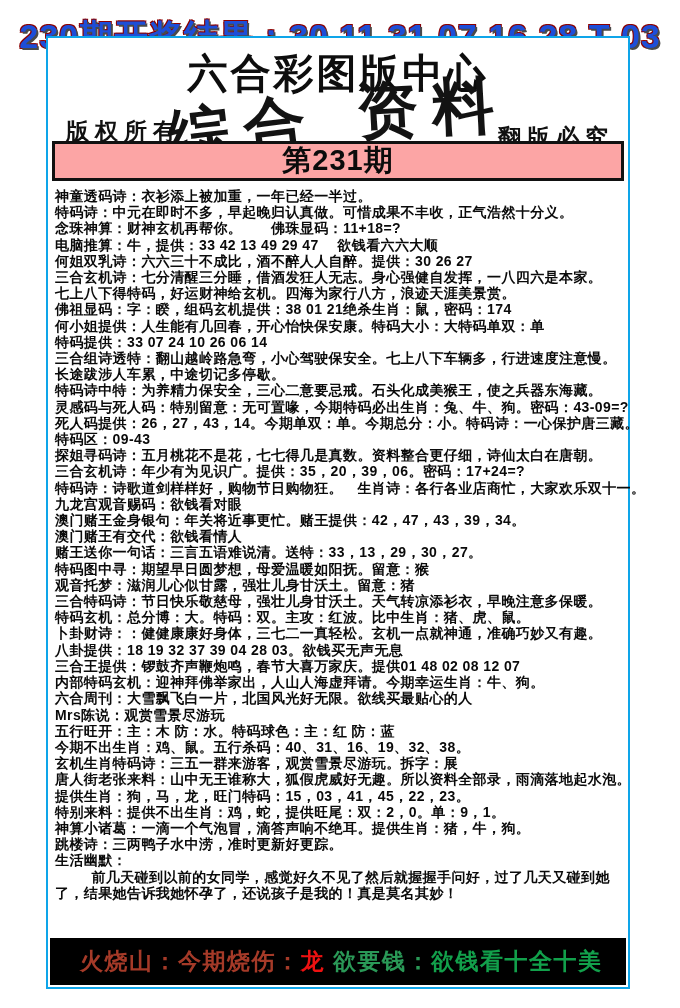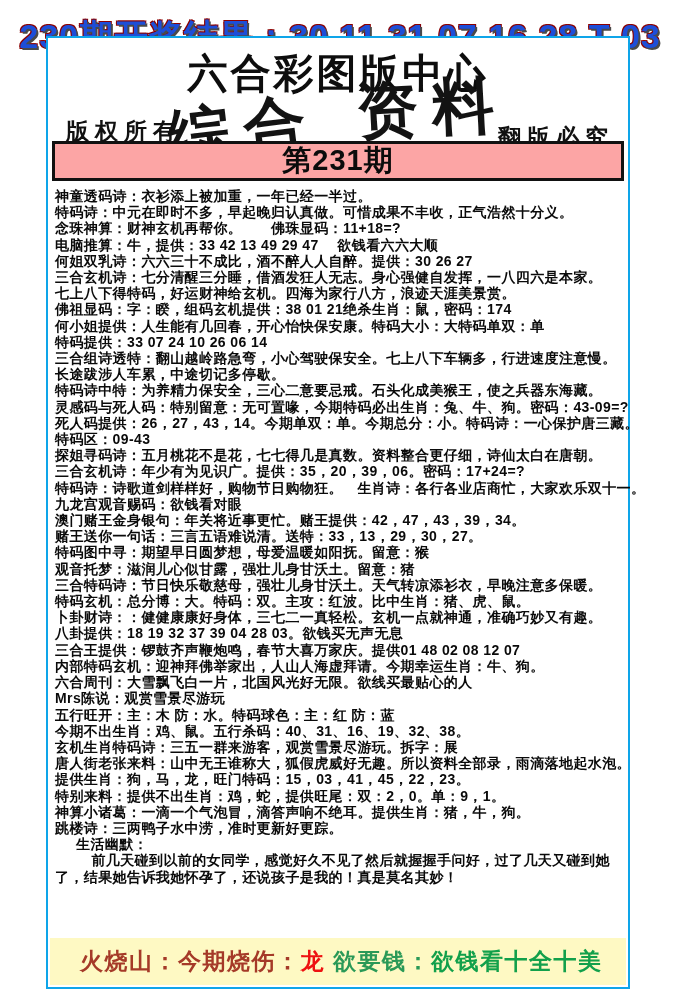--- a/index.html
+++ b/index.html
@@ -47,21 +47,21 @@
   }
   .issue-box span {
     font-size:29px; font-weight:900; letter-spacing:1px; color:#0b0b0b;
   }
   .info-lines {
     position:absolute; top:150px; left:7px; right:3px;
     font-size:14px; font-weight:bold; line-height:16.2px; color:#0a0a0a;
     letter-spacing:0.4px;
   }
   .line { white-space:nowrap; }
-  .humor-label { white-space:nowrap;margin-left:21px; }
+  .humor-label { white-space:nowrap; }
   .humor-text { text-indent:2.6em; white-space:normal; }
   .footer-bar {
     position:absolute; left:2px; right:2px; bottom:2px; height:47px;
     background:#f3f8ef; display:flex; align-items:center;
     padding-left:30px; box-sizing:border-box;
   }
   .footer-bar span {
     font-size:23px; font-weight:900; letter-spacing:1.5px; white-space:pre;
   }
 </style>
@@ -105,20 +105,21 @@
         <div class="line">长途跋涉人车累，中途切记多停歇。</div>
         <div class="line">特码诗中特：为养精力保安全，三心二意要忌戒。石头化成美猴王，使之兵器东海藏。</div>
         <div class="line">灵感码与死人码：特别留意：无可置喙，今期特码必出生肖：兔、牛、狗。密码：43-09=?</div>
         <div class="line">死人码提供：26，27，43，14。今期单双：单。今期总分：小。特码诗：一心保护唐三藏。</div>
         <div class="line">特码区：09-43</div>
         <div class="line">探姐寻码诗：五月桃花不是花，七七得几是真数。资料整合更仔细，诗仙太白在唐朝。</div>
         <div class="line">三合玄机诗：年少有为见识广。提供：35，20，39，06。密码：17+24=?</div>
         <div class="line">特码诗：诗歌道剑样样好，购物节日购物狂。　生肖诗：各行各业店商忙，大家欢乐双十一。</div>
         <div class="line">九龙宫观音赐码：欲钱看对眼</div>
         <div class="line">澳门赌王金身银句：年关将近事更忙。赌王提供：42，47，43，39，34。</div>
+        <div class="line">澳门赌王有交代：欲钱看情人</div>
         <div class="line">赌王送你一句话：三言五语难说清。送特：33，13，29，30，27。</div>
         <div class="line">特码图中寻：期望早日圆梦想，母爱温暖如阳抚。留意：猴</div>
         <div class="line">观音托梦：滋润儿心似甘露，强壮儿身甘沃土。留意：猪</div>
         <div class="line">三合特码诗：节日快乐敬慈母，强壮儿身甘沃土。天气转凉添衫衣，早晚注意多保暖。</div>
         <div class="line">特码玄机：总分博：大。特码：双。主攻：红波。比中生肖：猪、虎、鼠。</div>
         <div class="line">卜卦财诗：：健健康康好身体，三七二一真轻松。玄机一点就神通，准确巧妙又有趣。</div>
         <div class="line">八卦提供：18 19 32 37 39 04 28 03。欲钱买无声无息</div>
         <div class="line">三合王提供：锣鼓齐声鞭炮鸣，春节大喜万家庆。提供01 48 02 08 12 07</div>
         <div class="line">内部特码玄机：迎神拜佛举家出，人山人海虚拜请。今期幸运生肖：牛、狗。</div>
         <div class="line">六合周刊：大雪飘飞白一片，北国风光好无限。欲线买最贴心的人</div>
@@ -128,21 +129,21 @@
         <div class="line">玄机生肖特码诗：三五一群来游客，观赏雪景尽游玩。拆字：展</div>
         <div class="line">唐人街老张来料：山中无王谁称大，狐假虎威好无趣。所以资料全部录，雨滴落地起水泡。</div>
         <div class="line">提供生肖：狗，马，龙，旺门特码：15，03，41，45，22，23。</div>
         <div class="line">特别来料：提供不出生肖：鸡，蛇，提供旺尾：双：2，0。单：9，1。</div>
         <div class="line">神算小诸葛：一滴一个气泡冒，滴答声响不绝耳。提供生肖：猪，牛，狗。</div>
         <div class="line">跳楼诗：三两鸭子水中涝，准时更新好更踪。</div>
         <div class="line humor-label" id="humor-label-slot">生活幽默：</div>
       <div class="humor-text">前几天碰到以前的女同学，感觉好久不见了然后就握握手问好，过了几天又碰到她了，结果她告诉我她怀孕了，还说孩子是我的！真是莫名其妙！</div>
     </div>
 
-    <div class="footer-bar" style="background: #fef9c3;">
+    <div class="footer-bar" style="background: #000000;">
 
     <span style="color: rgb(165, 58, 40);">火烧山：今期烧伤：</span>
         <span style="color: rgb(238, 17, 17);">龙</span>
         <span style="color: rgb(42, 153, 87);"> 欲要钱：</span>
         <span style="color: rgb(18, 160, 75);">欲钱看十全十美</span>
       </div>
 
   </div>
 </div>
 

